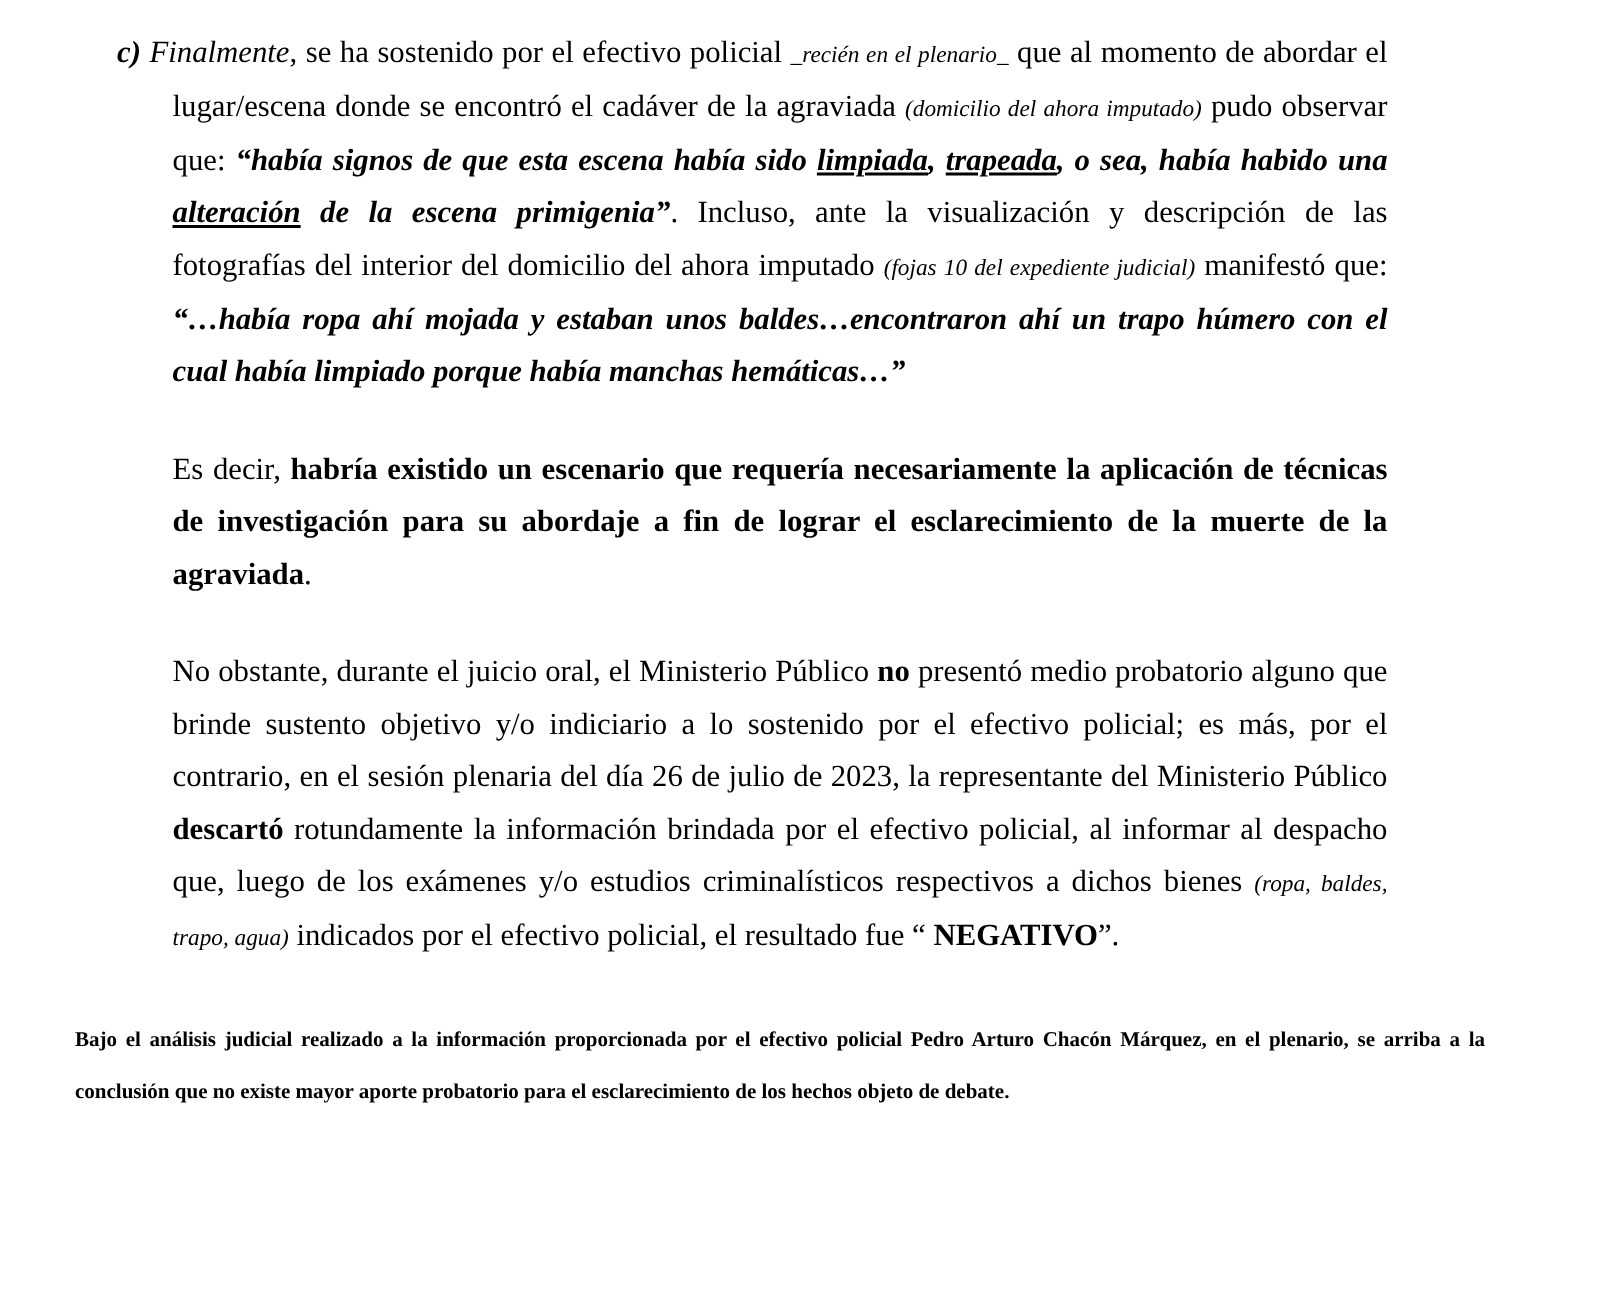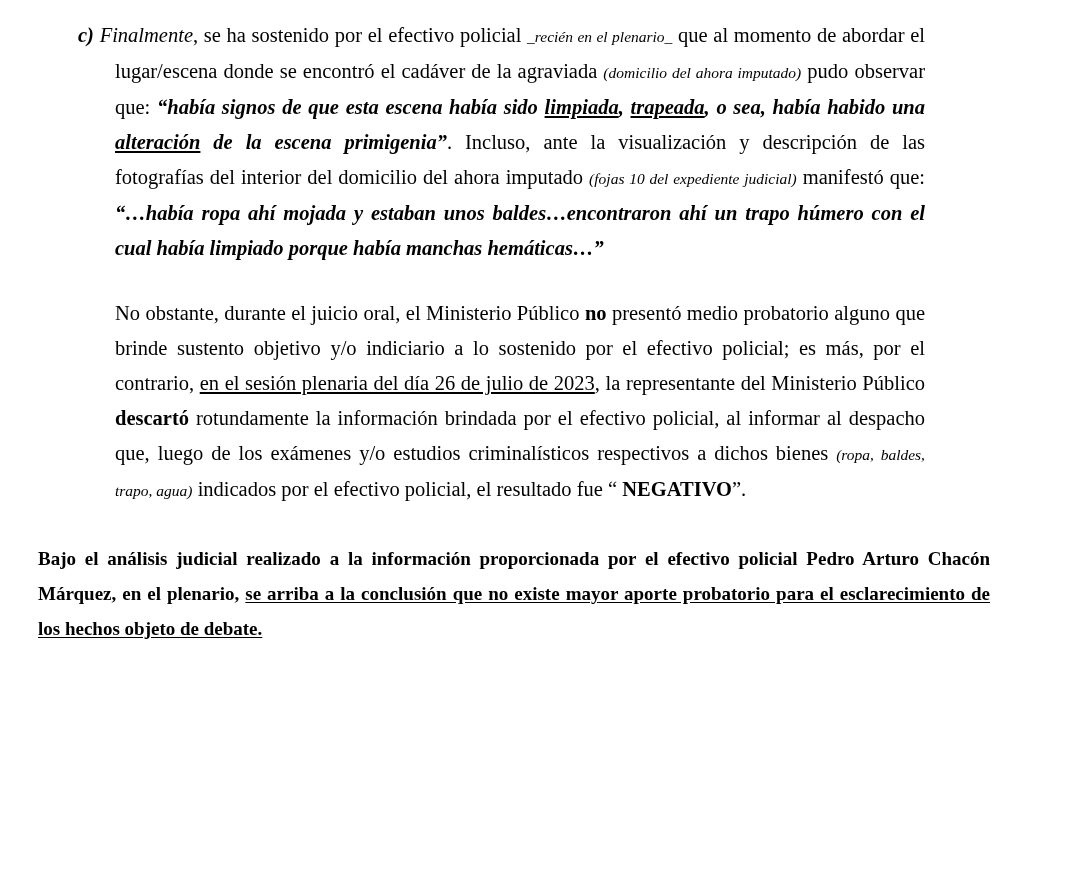--- a/index.html
+++ b/index.html
@@ -41,35 +41,35 @@
   .block-indented.first-para {
     text-indent: -37px;
   }
 
   .block-indented + .block-indented {
     margin-top: 30px;
   }
 
   
   .block-full {
-    margin: 33px 0 0 0;
+    margin: 33px 0 0 12px;
     padding-left: 38px;
     padding-right: 90px;
     text-align: justify;
     text-justify: inter-word;
-    font-size: 19px;
+    font-size: 14px;
     line-height: 35px;
     font-weight: bold;
   }
 
   
   .it        { font-style: italic; }
   .b         { font-weight: bold; }
   .bi        { font-weight: bold; font-style: italic; }
-  .u         { text-decoration: underline; text-underline-offset: 2px; }
+  .u         { text-underline-offset: 2px; }
   .bu        { font-weight: bold; text-underline-offset: 2px; }
   .biu       { font-weight: bold; font-style: italic; text-decoration: underline; text-underline-offset: 2px; }
 
   
   .aside {
     font-style: italic;
     font-size: 15.5px;
   }
 
   .marker {
@@ -77,18 +77,19 @@
     font-style: italic;
   }
 </style>
 </head>
 <body>
 
 <div class="page">
 
   <p class="block-indented first-para"><span class="marker">c)</span><span> </span><span class="it">Finalmente</span><span>, se ha sostenido por el efectivo policial </span><span class="aside">_recién en el plenario_</span><span> que al momento de abordar el lugar/escena donde se encontró el cadáver de la agraviada </span><span class="aside">(domicilio del ahora imputado)</span><span> pudo observar que: </span><span class="bi">“había signos de que esta escena había sido </span><span class="biu">limpiada</span><span class="bi">, </span><span class="biu">trapeada</span><span class="bi">, o sea, había habido una </span><span class="biu">alteración</span><span class="bi"> de la escena primigenia”</span><span>. Incluso, ante la visualización y descripción de las fotografías del interior del domicilio del ahora imputado </span><span class="aside">(fojas 10 del expediente judicial)</span><span> manifestó que: </span><span class="bi">“…había ropa ahí mojada y estaban unos baldes…encontraron ahí un trapo húmero con el cual había limpiado porque había manchas hemáticas…”</span></p>
 
+  <p class="block-indented"><span>Es decir, </span><span class="b">habría existido un escenario que requería necesariamente la aplicación de técnicas de investigación para su abordaje a fin de lograr el esclarecimiento de la muerte de la agraviada</span><span>.</span></p>
 
   <p class="block-indented"><span>No obstante, durante el juicio oral, el Ministerio Público </span><span class="bu">no</span><span> presentó medio probatorio alguno que brinde sustento objetivo y/o indiciario a lo sostenido por el efectivo policial; es más, por el contrario, </span><span class="u">en el sesión plenaria del día 26 de julio de 2023</span><span>, la representante del Ministerio Público </span><span class="bu">descartó</span><span> rotundamente la información brindada por el efectivo policial, al informar al despacho que, luego de los exámenes y/o estudios criminalísticos respectivos a dichos bienes </span><span class="aside">(ropa, baldes, trapo, agua)</span><span> indicados por el efectivo policial, el resultado fue “ </span><span class="bu">NEGATIVO</span><span>”.</span></p>
 
   <p class="block-full"><span>Bajo el análisis judicial realizado a la información proporcionada por el efectivo policial Pedro Arturo Chacón Márquez, en el plenario, </span><span class="u">se arriba a la conclusión que no existe mayor aporte probatorio para el esclarecimiento de los hechos objeto de debate.</span></p>
 
 </div>
 
 </body></html>

